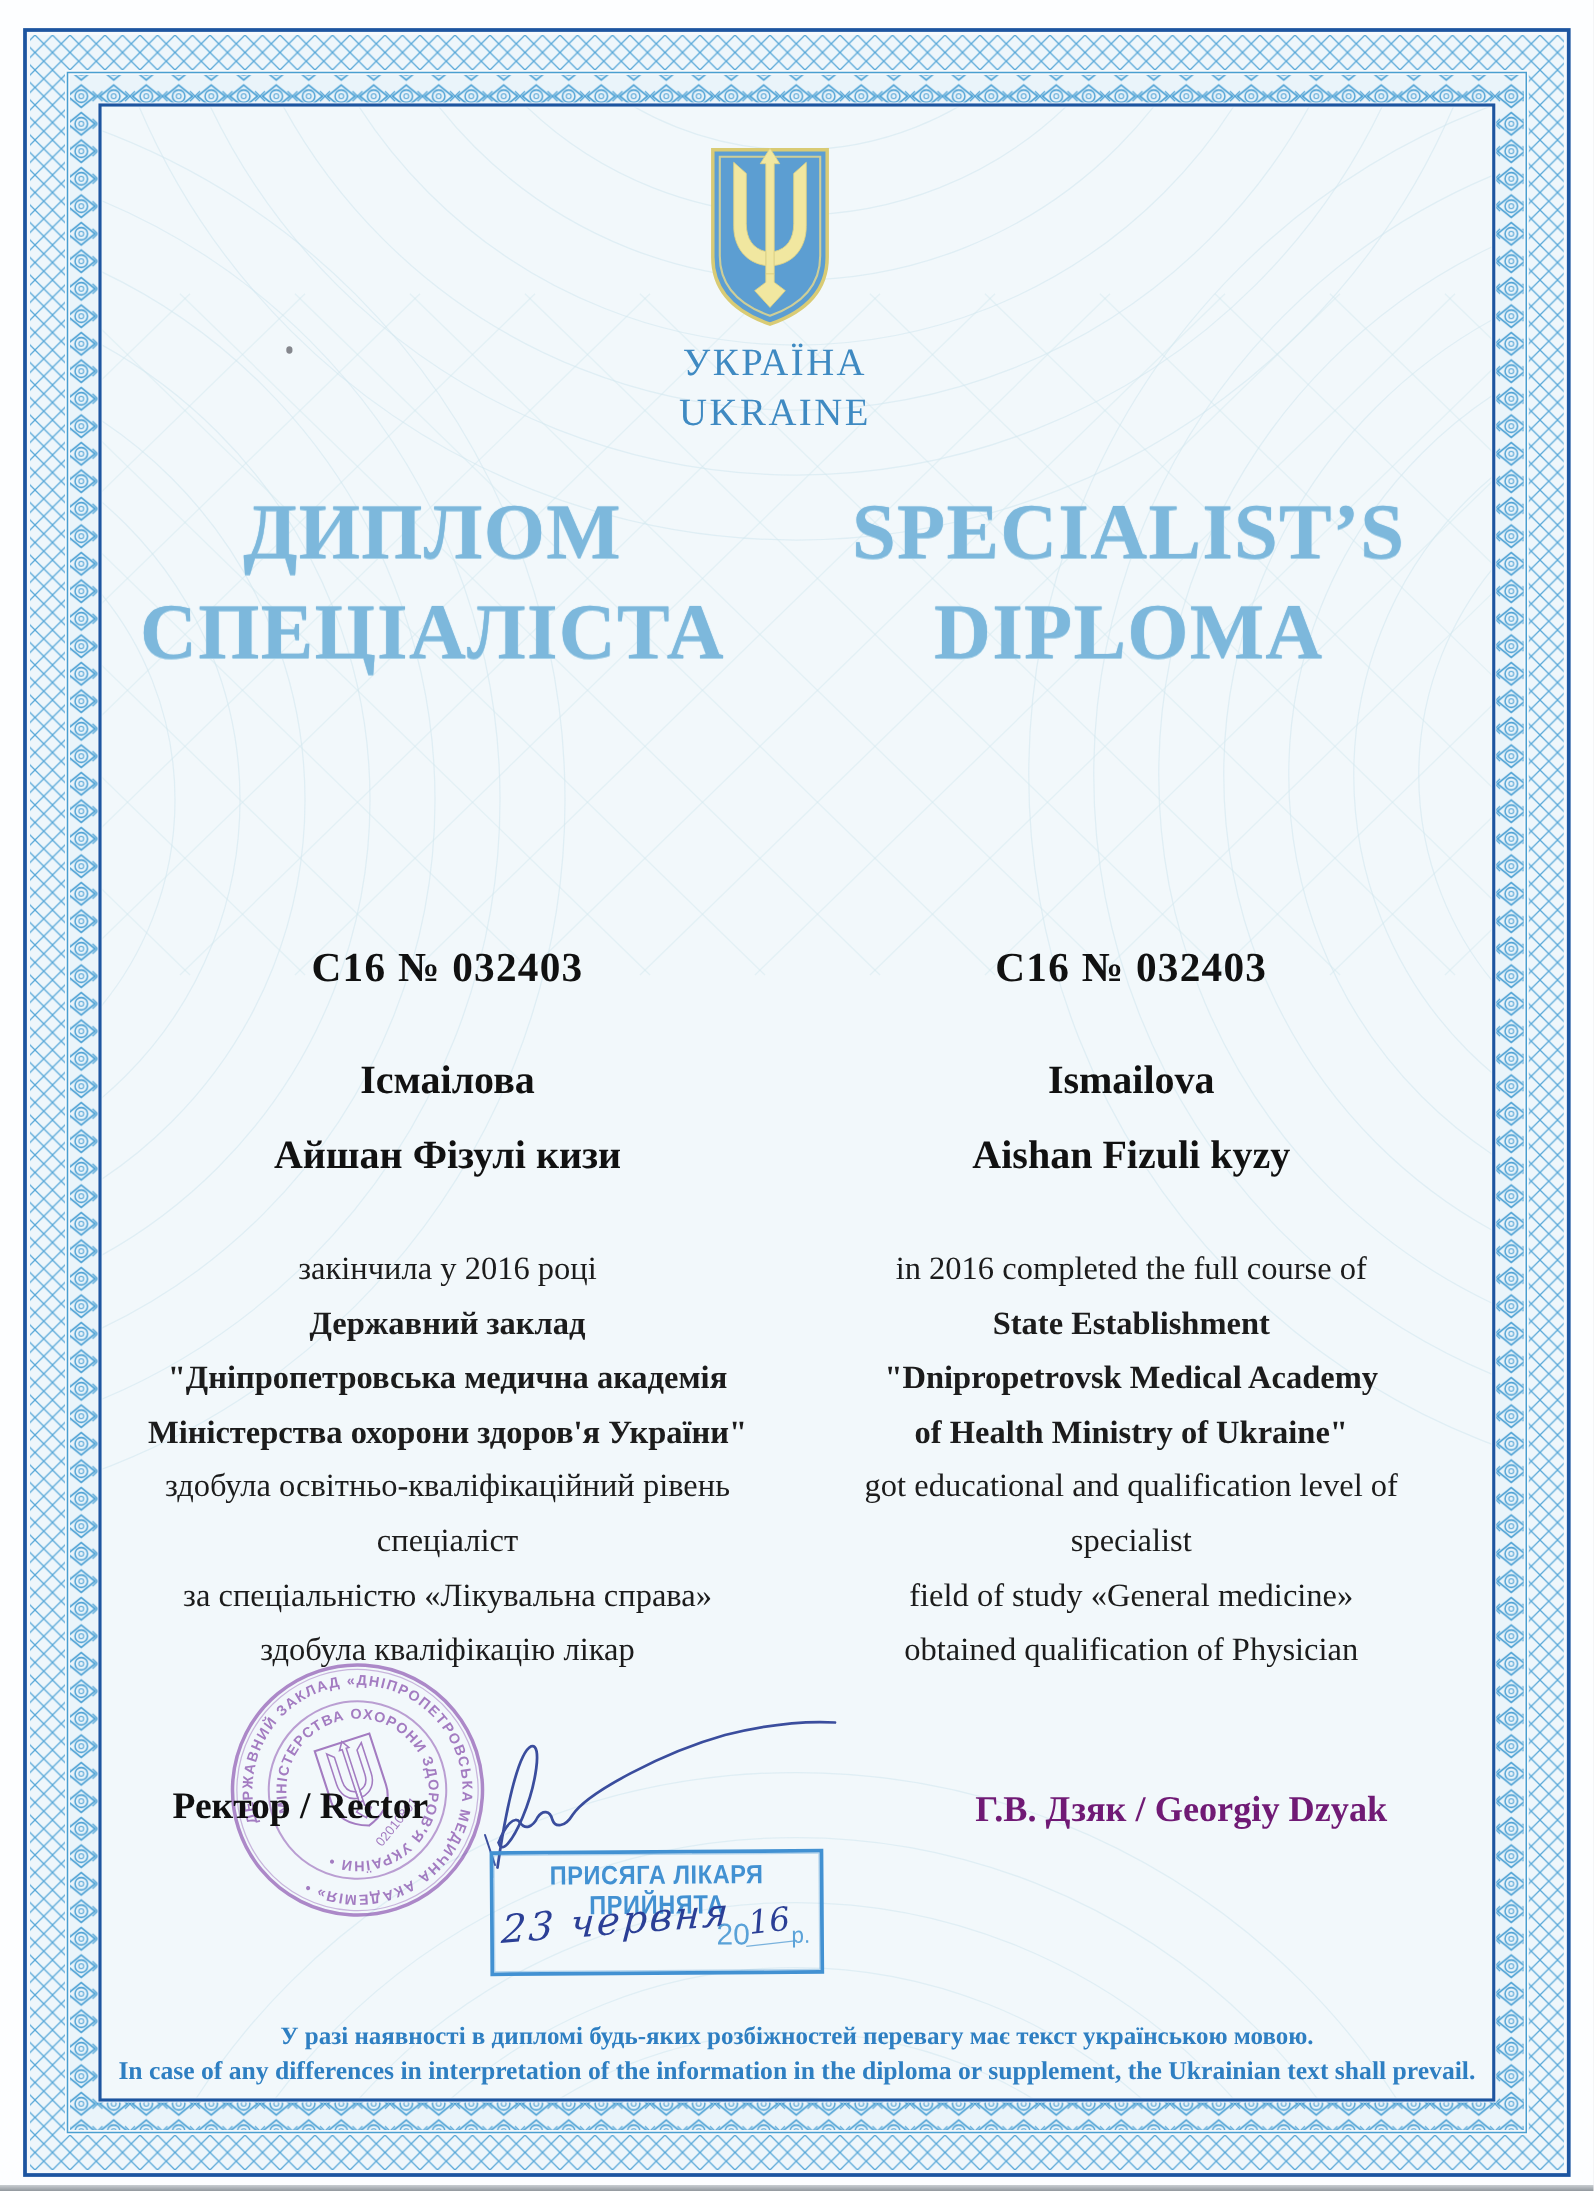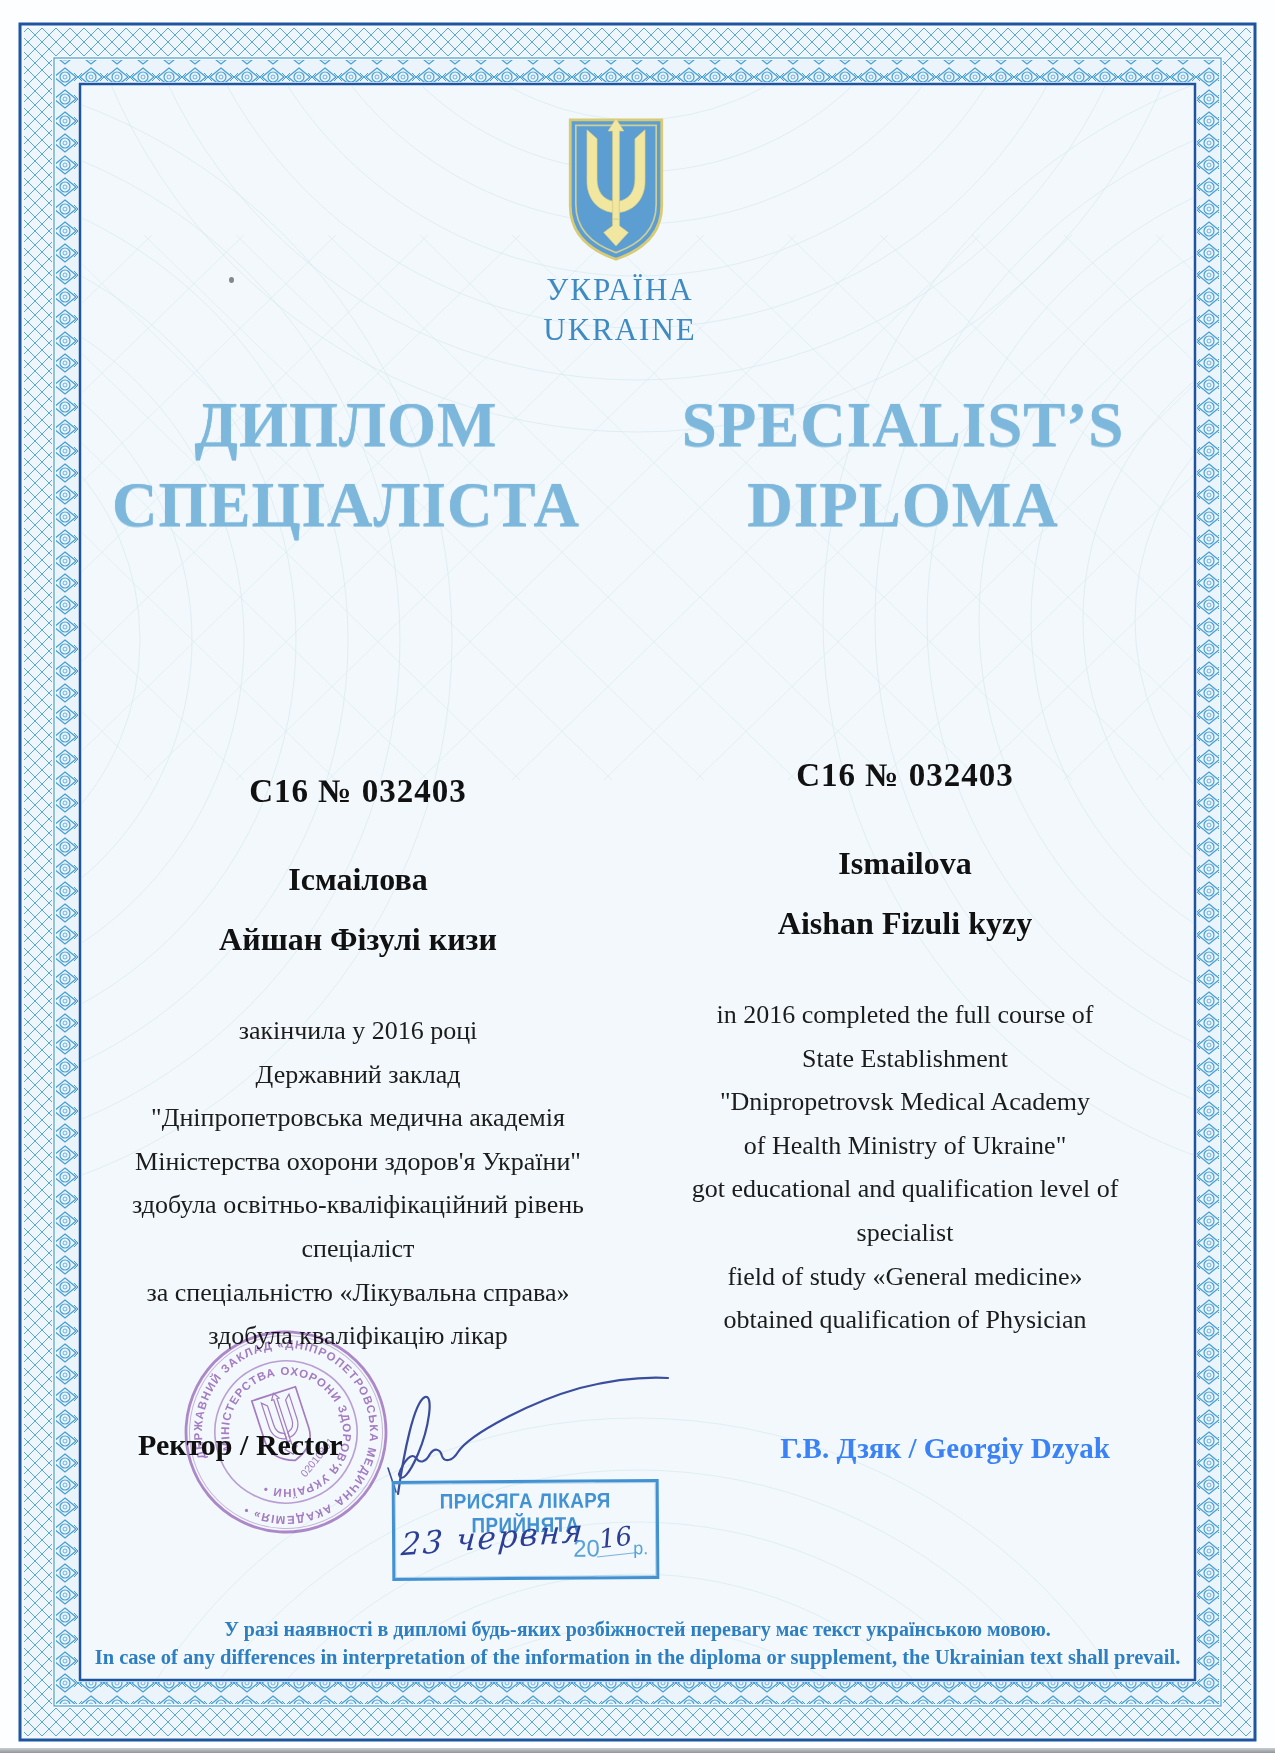--- a/index.html
+++ b/index.html
@@ -7,30 +7,30 @@
         font-family:"Liberation Serif",serif;}
   .abs{position:absolute;}
   .center{text-align:center;}
   svg{display:block;}
   
   .country{left:0;width:1240px;color:#3f8ac2;font-weight:normal;font-size:31px;letter-spacing:2px;}
   
   .big-title{width:556px;font-size:63px;line-height:80px;font-weight:bold;color:#7db8dc;
              letter-spacing:1px;text-shadow:0 1px 0 #aad3e9, 0 0 1px #9ccbe4;margin-left:13px;}
   
-  .col-l{left:83px;width:550px;margin-top:16px;}
+  .col-l{left:83px;width:550px;}
   .col-r{left:630px;width:550px;}
   .number{top:757px;font-size:33px;font-weight:bold;color:#111;letter-spacing:1px;}
   .surname{top:845px;font-size:32px;font-weight:bold;color:#111;}
   .given{top:905px;font-size:32px;font-weight:bold;color:#111;}
   .body-block{top:993px;font-size:26px;line-height:43.6px;color:#1c1c1c;}
-  .body-block .b{font-weight:normal;}
+  .body-block .b{font-weight:bold;}
   .rector{left:138px;top:1428px;font-size:30px;font-weight:bold;color:#101010;}
   .sign-col{left:710px;width:470px;}
-  .sig-name{top:1432px;font-size:29px;font-weight:bold;color:#3b82f6;}
+  .sig-name{top:1432px;font-size:29px;font-weight:bold;color:#701a75;}
   .sig-date{top:1493px;font-size:29px;font-weight:bold;color:#101010;}
   
   .oath{left:392px;top:1480px;width:261px;height:94px;border:3px solid #4291d2;
         box-shadow:inset 0 0 0 1px rgba(66,145,210,.35);transform:rotate(-.4deg);}
   .oath-caption{position:absolute;left:0;top:6px;width:100%;text-align:center;
         font-family:"Liberation Sans",sans-serif;font-weight:bold;font-size:21px;color:#4291d2;
         transform:scaleX(.9);letter-spacing:.5px;}
   .hand{font-family:"DejaVu Serif",serif;font-style:italic;color:#2b3f96;}
   .oath-day{position:absolute;left:6px;top:36px;font-size:31px;transform:rotate(-4deg) skewX(-8deg);letter-spacing:2px;}
   .oath-y20{position:absolute;left:178px;top:52px;font-family:"Liberation Sans",sans-serif;

